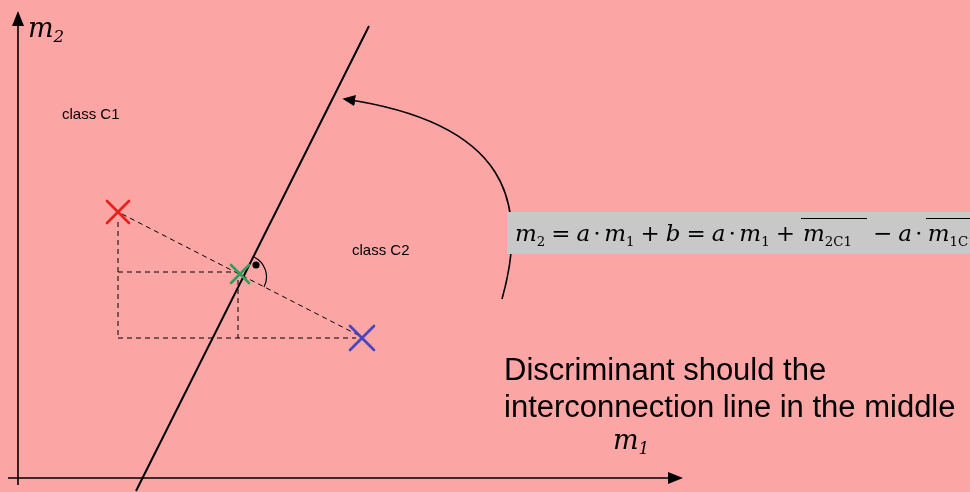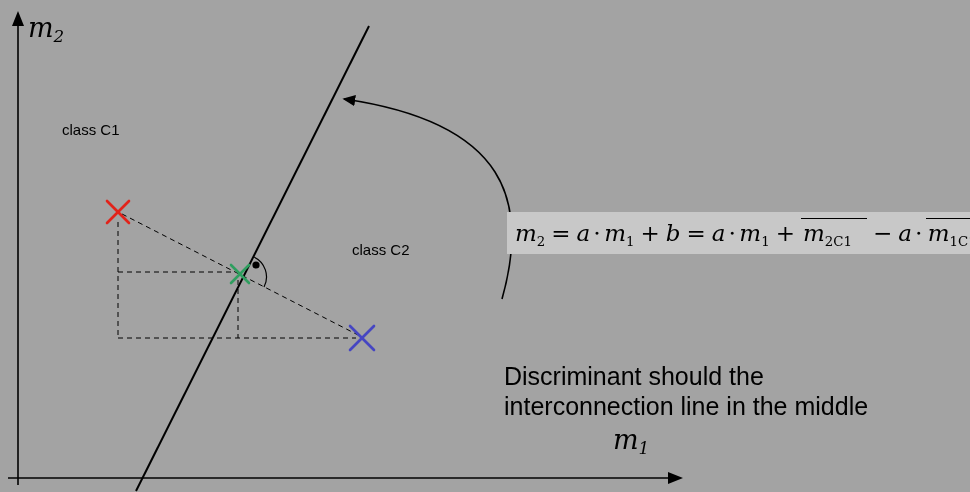--- a/index.html
+++ b/index.html
@@ -1,17 +1,17 @@
 <!DOCTYPE html>
 <html><head>
 <meta charset="utf-8">
 <style>
   html,body { margin:0; padding:0; background:#fff; }
   .stage {
-    position:relative; width:970px; height:492px; background:#a3a3a3;
+    position:relative; width:970px; height:492px; background:#fca5a5;
     font-family:"Liberation Sans", sans-serif; color:#000; overflow:hidden;
   }
   .svg-layer { position:absolute; left:0; top:0; }
   .txt { position:absolute; color:#000; white-space:nowrap; }
 
   .axis-label {
     font-family:"DejaVu Serif","Liberation Serif",serif;
     font-style:italic; font-size:27px;
   }
   .axis-label sub { font-size:0.62em; font-style:italic; line-height:0; vertical-align:-0.3em; }
@@ -30,25 +30,25 @@
   .mean { display:inline-block; border-top:1.6px solid #000; padding:1px 15px 0 2px; }
 
   .formula-perp { left:507px; top:281px; }
   .frac {
     display:inline-flex; flex-direction:column; align-items:center;
     vertical-align:middle; margin:0 4px; font-size:0.82em; line-height:1.12;
   }
   .frac .num { display:block; padding:0 6px 1px; border-bottom:1.4px solid #000; text-align:center; }
   .frac .den { display:block; font-style:italic; }
 
-  .note { left:504px; top:361px; font-size:25px; line-height:1.2; white-space:nowrap; }
+  .note { left:504px; top:351px; font-size:31px; line-height:1.2; white-space:nowrap; }
 
   .y-label { left:28px; top:12px; }
   .x-label { left:613px; top:424px; }
-  .class-c1 { left:62px; top:105px;margin-top:16px; }
+  .class-c1 { left:62px; top:105px; }
   .class-c2 { left:352px; top:241px; }
 </style>
 </head>
 <body>
 
 <div class="stage">
 
   <svg class="svg-layer" width="970" height="492" viewBox="0 0 970 492">
     <defs>
       <marker id="arrowhead" markerWidth="10" markerHeight="10" refX="7" refY="3.5" orient="auto">

